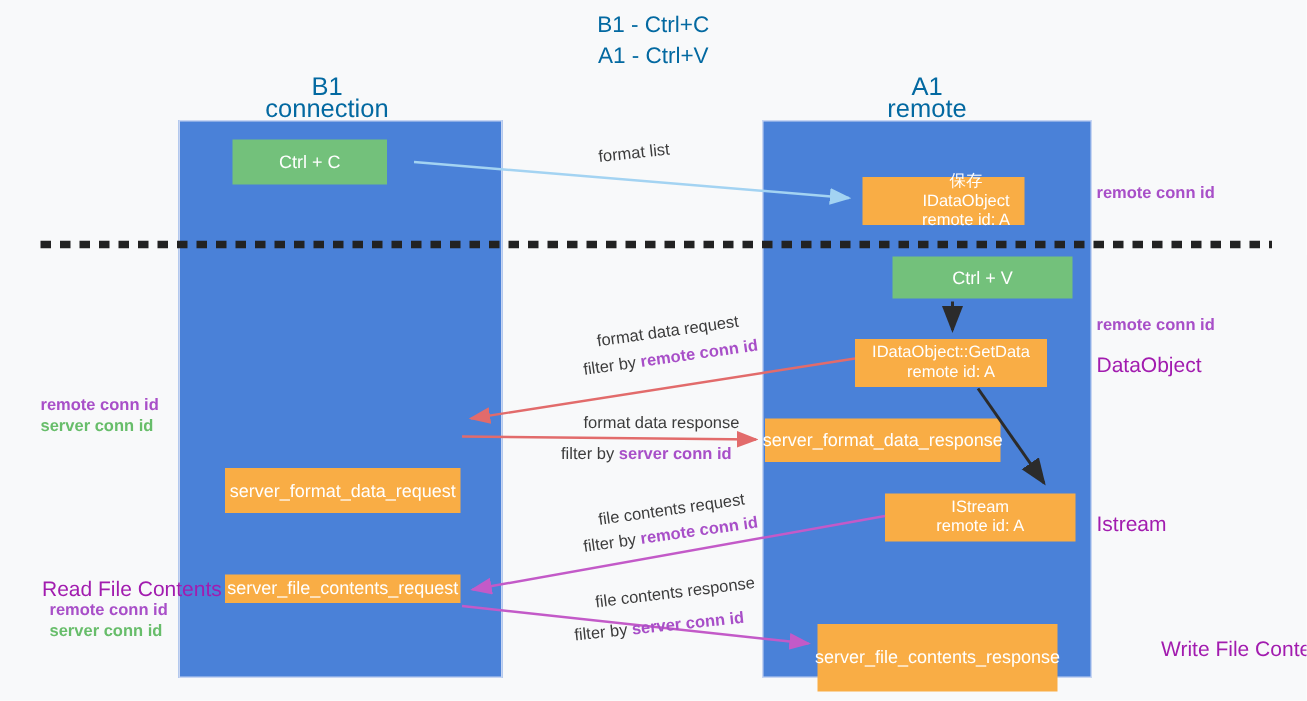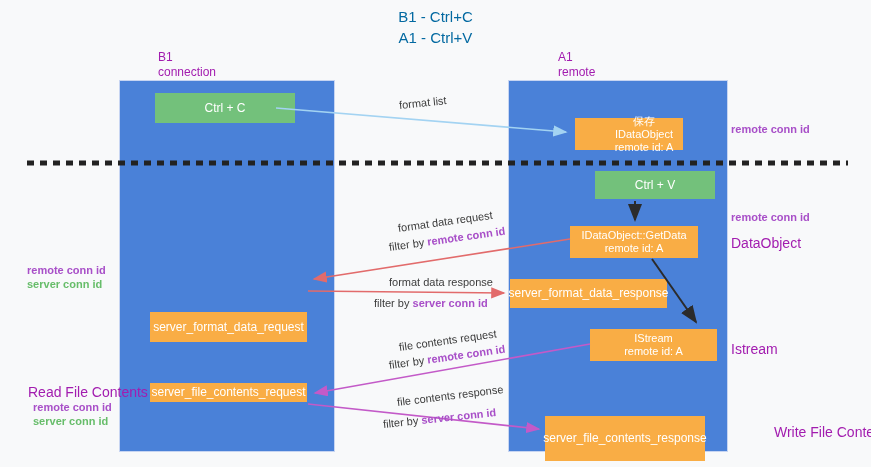--- a/index.html
+++ b/index.html
@@ -5,39 +5,39 @@
   html,body{margin:0;padding:0;}
   .canvas{
     position:relative;width:871px;height:467px;background:#f8f9fa;
     font-family:"Liberation Sans",sans-serif;overflow:hidden;
   }
   .title{
     position:absolute;left:0;top:6px;width:871px;text-align:center;
     font-size:15px;line-height:21px;color:#0369a1;
   }
   .col-header{
-    position:absolute;width:120px;font-size:12px;
-    line-height:15px;color:#a21caf;top:50px;
+    position:absolute;width:120px;text-align:center;font-size:17px;
+    line-height:15px;color:#0369a1;top:50px;
   }
   .col-header.left{left:158px;}
   .col-header.right{left:558px;}
   .column{
     position:absolute;top:80px;height:372px;background:#4a81d8;
     border:1px solid #c7d5f2;box-sizing:border-box;
   }
   .column.left{left:119px;width:216px;}
   .column.right{left:508px;width:220px;}
   .node{
     position:absolute;display:flex;flex-direction:column;justify-content:center;
     align-items:center;color:#fff;text-align:center;z-index:2;box-sizing:border-box;
   }
   .node.green{background:#73c17b;font-size:12px;}
   .node.orange{background:#f9ad45;font-size:11px;line-height:13px;}
   .node .l1,.node .l2{display:block;}
-  #box-ctrl-c{left:155px;top:93px;width:140px;height:30px;}
+  #box-ctrl-c{left:155px;top:93px;width:103px;height:30px;}
   #box-save-ido{left:575px;top:118px;width:108px;height:32px;padding-left:30px;}
   #box-ctrl-v{left:575px;top:171px;width:120px;height:28px;margin-left:20px;}
   #box-getdata{left:570px;top:226px;width:128px;height:32px;}
   #box-fmt-req{left:150px;top:268px;width:157px;height:30px;font-size:12px;margin-top:44px;}
   #box-fmt-resp{left:510px;top:279px;width:157px;height:29px;font-size:12px;}
   #box-istream{left:590px;top:329px;width:127px;height:32px;}
   #box-file-req{left:150px;top:383px;width:157px;height:19px;font-size:12px;align-items:center;}
   #box-file-resp{left:545px;top:416px;width:160px;height:45px;font-size:12px;}
   .side-label{position:absolute;font-size:14px;color:#a21caf;z-index:4;white-space:nowrap;}
   .conn-label{position:absolute;font-size:11px;font-weight:bold;z-index:4;white-space:nowrap;}

